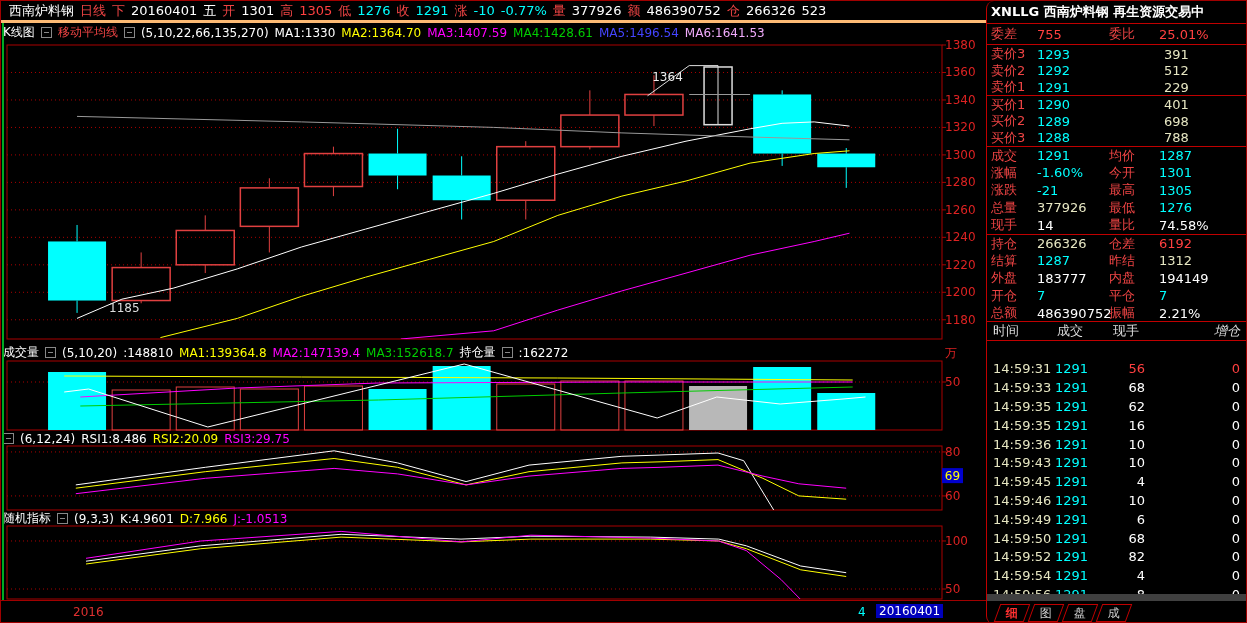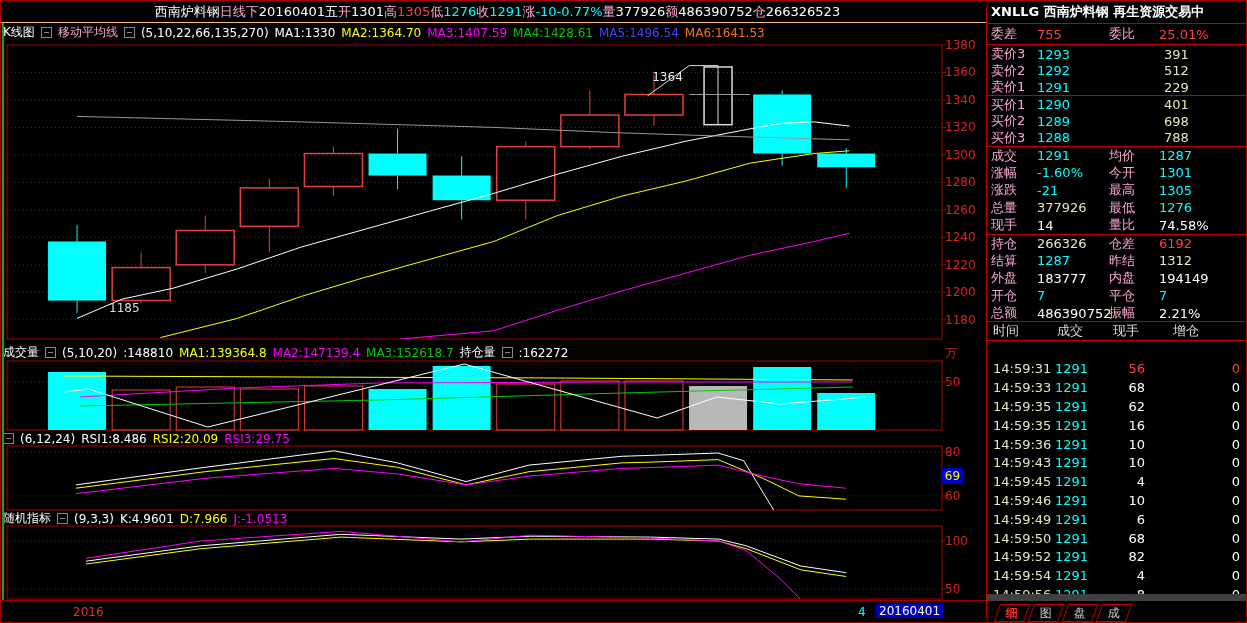--- a/index.html
+++ b/index.html
@@ -1,22 +1,22 @@
 <!DOCTYPE html>
 <html><head>
 <meta charset="utf-8">
 <style>
   html,body{margin:0;padding:0;background:#000;}
   body{font-family:"DejaVu Sans",sans-serif;}
   .screen{position:relative;width:1247px;height:623px;background:#000;overflow:hidden;border:1px solid #a00000;box-sizing:border-box;}
   
   .w{color:#ffffff}.y{color:#ffff00}.m{color:#ff00ff}.g{color:#00cc00}.b{color:#4444ff}
-  .gy{color:#f97316}.lb{color:#f9a8d4}.cy{color:#00ffff}.rd{color:#ff4040}.pale{color:#e6e6c2}
-  .top-bar{position:absolute;left:0;top:0;width:985px;height:22px;display:flex;align-items:center;
-    padding-left:8px;font-size:13px;white-space:nowrap;overflow:hidden;border-bottom:1px solid #fdba74;box-sizing:border-box;justify-content:center;}
+  .gy{color:#f0abfc}.lb{color:#ef4444}.cy{color:#00ffff}.rd{color:#ff4040}.pale{color:#e6e6c2}
+  .top-bar{position:absolute;left:0;top:0;width:985px;height:22px;display:flex;align-items:center;gap:6px;
+    padding-left:8px;font-size:13px;white-space:nowrap;overflow:hidden;border-bottom:3px solid #fdba74;box-sizing:border-box;}
   .hdr{position:absolute;left:0;height:17px;display:flex;align-items:center;gap:6px;font-size:12px;
     padding-left:2px;white-space:nowrap;overflow:hidden;width:985px;}
   .chk{width:9px;height:9px;border:1px solid #888;display:inline-block;flex:0 0 auto;
     background:linear-gradient(#888,#888) center/5px 1px no-repeat;}
   #chart-svg{position:absolute;left:0;top:0;}
   .bottom-axis{position:absolute;left:0;top:599px;width:985px;height:37px;border-top:1px solid #a00000;font-size:12px;box-sizing:border-box;}
   .ba-year{position:absolute;left:72px;top:4px;color:#e03030;}
   .ba-day{position:absolute;left:857px;top:4px;color:#00ffff;}
   .ba-date{position:absolute;left:875px;top:3px;background:#0000bb;color:#fff;padding:0 3px;}
   .green-edge{position:absolute;left:1px;top:22px;width:2px;height:577px;background:#00aa22;}
@@ -26,21 +26,21 @@
   .rp-title{height:22px;line-height:22px;border-bottom:1px solid #c00000;color:#fff;font-weight:bold;
     padding-left:4px;white-space:nowrap;overflow:hidden;flex:0 0 auto;font-size:13px;}
   .rp-weicha{height:20px;border-bottom:1px solid #c00000;display:grid;grid-template-columns:46px 72px 50px 1fr;
     align-items:center;padding-left:4px;flex:0 0 auto;text-decoration:underline;}
   .asks,.bids{border-bottom:1px solid #c00000;flex:0 0 auto;}
   .bk-row{height:16.6px;display:grid;grid-template-columns:46px 70px 57px 85px;align-items:center;padding-left:4px;}
   .info-a,.info-b{border-bottom:1px solid #c00000;flex:0 0 auto;}
   .in-row{height:17.4px;display:grid;grid-template-columns:46px 72px 50px 1fr;align-items:center;padding-left:4px;}
   .ts-head{height:18px;display:grid;grid-template-columns:64px 56px 60px 1fr;align-items:center;
     border-bottom:1px solid #c00000;padding:0 8px 0 6px;flex:0 0 auto;color:#ddd;}
-  .ts-head span:last-child{}
+  .ts-head span:last-child{text-align:right;font-style:italic;}
   .trades{flex:1 1 auto;overflow:hidden;border-bottom:7px solid #404040;padding-top:18px;}
   .tr-row{height:18.8px;display:grid;grid-template-columns:62px 46px 44px 1fr;align-items:center;padding:0 8px 0 6px;}
   .tr-row span:nth-child(3),.tr-row span:nth-child(4){text-align:right;}
   .rp-tabs{height:23px;display:flex;align-items:center;gap:4px;padding-left:10px;flex:0 0 auto;}
   .tab{border:1px solid #c00000;height:16px;line-height:15px;padding:0 8px;transform:skewX(-20deg);cursor:default;}
   .tab span{display:inline-block;transform:skewX(20deg);font-size:12px;color:#cccccc;}
   .tab.active span{color:#ff3030;font-weight:bold;}
 </style>
 </head>
 <body>

